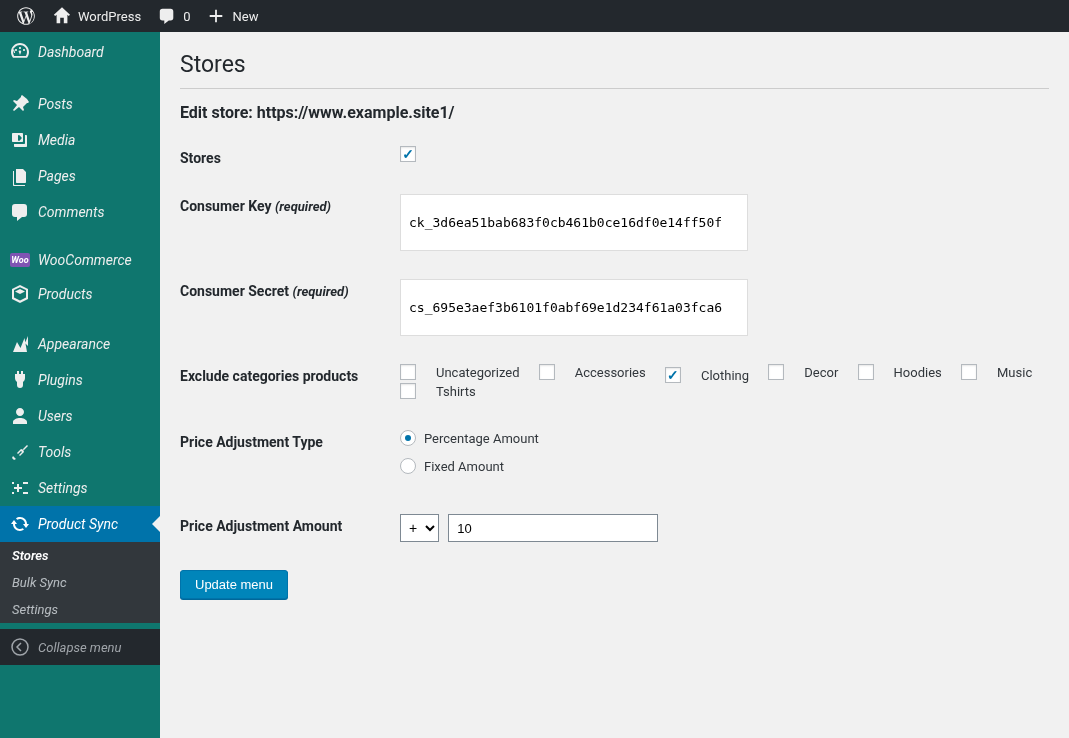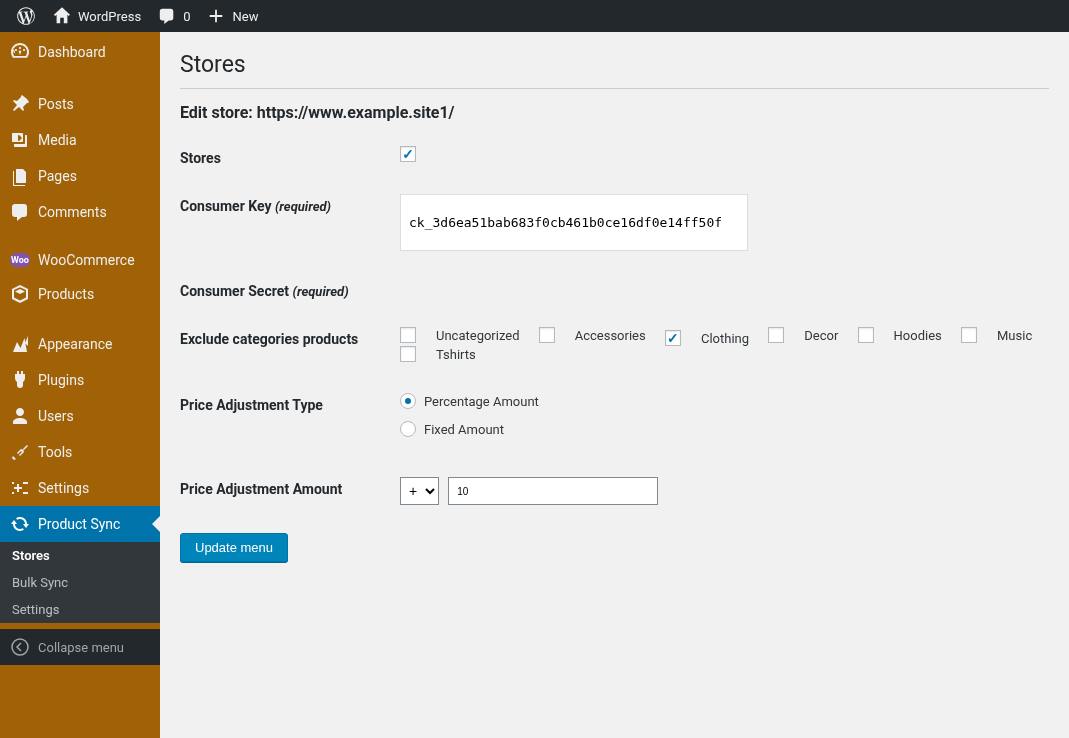--- a/index.html
+++ b/index.html
@@ -3,21 +3,21 @@
 <meta charset="utf-8">
 <style>
 * { box-sizing: border-box; margin: 0; padding: 0; }
 body { font-family: -apple-system, BlinkMacSystemFont, "Segoe UI", Roboto, sans-serif; font-size: 13px; color: #32373c; background: #f1f1f1; width: 1069px; height: 738px; overflow: hidden; }
 
 
 .adminbar { height: 32px; background: #23282d; color: #eee; display: flex; align-items: center; padding: 0 8px; font-size: 13px; }
 .adminbar-item { display: inline-flex; align-items: center; padding: 0 8px; height: 32px; color: #eee; cursor: pointer; gap: 6px; }
 
 
-.sidebar { position: absolute; top: 32px; left: 0; width: 160px; background: #a16207; height: 706px; color: #eee; }
+.sidebar { position: absolute; top: 32px; left: 0; width: 160px; background: #0f766e; height: 706px; color: #eee; font-style: italic; }
 .menu-item { display: flex; align-items: center; padding: 8px 10px; cursor: pointer; color: #eee; gap: 8px; font-size: 14px; }
 .menu-item.top-dashboard { padding-top: 10px; padding-bottom: 10px; }
 .menu-item.active { background: #0073aa; color: #fff; position: relative; }
 .menu-item.active::after { content: ""; position: absolute; right: 0; top: 50%; margin-top: -8px; border: 8px solid transparent; border-right-color: #f1f1f1; }
 .menu-separator { height: 14px; }
 .submenu { background: #32373c; }
 .submenu-item { padding: 6px 12px; cursor: pointer; font-size: 13px; color: rgba(240,245,250,.7); }
 .submenu-item.current { color: #fff; font-weight: 600; }
 .collapse { border-top: 0; margin-top: 6px; display:flex; align-items:center; gap:8px; padding:8px 10px; color:#a0a5aa; cursor:pointer; background:#23282d; }
 
@@ -34,27 +34,27 @@
 .text-input { width: 348px; padding: 20px 8px; border: 1px solid #ddd; font-family: Consolas, Monaco, monospace; font-size: 13px; background:#fff; }
 .meta-input { width: 348px; padding: 6px 8px; border: 1px solid #ddd; font-size: 13px; background:#fff; }
 .desc { font-style: italic; color: #666; font-size: 13px; margin-top: 6px; }
 .checkbox-wrap { display:inline-flex; align-items:center; gap:20px; margin-right: 16px; }
 .cb { width: 16px; height: 16px; border: 1px solid #b4b9be; background:#fff; display:inline-flex; align-items:center; justify-content:center; cursor:pointer; box-shadow: inset 0 1px 2px rgba(0,0,0,.1); }
 .cb.checked::after { content:"✓"; color:#0073aa; font-size:14px; font-weight:bold; line-height:1; }
 .radio { width:16px; height:16px; border:1px solid #b4b9be; border-radius:50%; display:inline-flex; align-items:center; justify-content:center; cursor:pointer; background:#fff; }
 .radio.checked::after { content:""; width:6px; height:6px; background:#0073aa; border-radius:50%; }
 .radio-wrap { display:flex; align-items:center; gap:8px; margin-bottom:12px; }
 select { padding: 2px 4px; border:1px solid #7e8993; background:#fff; font-size:14px; height:28px; vertical-align:middle; }
-.num-input { width: 210px; padding: 4px 8px; border:1px solid #7e8993; font-size:10px; height:28px; vertical-align:middle; margin-left:6px; }
+.num-input { width: 210px; padding: 4px 8px; border:1px solid #7e8993; font-size:13px; height:28px; vertical-align:middle; margin-left:6px; }
 .button-primary { background:#0085ba; border:1px solid #0073aa; border-radius:3px; color:#fff; padding:6px 14px; font-size:13px; cursor:pointer; box-shadow: 0 1px 0 #006799; }
 
 .icon { width: 20px; height: 20px; display:inline-flex; align-items:center; justify-content:center; fill: currentColor; }
 .icon svg { width:20px; height:20px; }
 .adminbar .icon svg { width:18px; height:18px; }
-.woo-icon { background:#7f54b3; color:#fff; width:20px; height:14px; font-size:9px; font-weight:bold; display:inline-flex; align-items:center; justify-content:center; border-radius:7px; }
+.woo-icon { background:#7f54b3; color:#fff; width:20px; height:14px; font-size:9px; font-weight:bold; display:inline-flex; align-items:center; justify-content:center; border-radius:2px; }
 </style>
 </head>
 <body>
 
 <div class="adminbar">
   <div class="adminbar-item">
     <span class="icon">
         <svg viewBox="0 0 20 20">
           <path d="M10 .2C4.6.2.2 4.6.2 10s4.4 9.8 9.8 9.8 9.8-4.4 9.8-9.8S15.4.2 10 .2zM1.3 10c0-1.3.3-2.5.8-3.6l4.1 11.3C3.3 16.3 1.3 13.4 1.3 10zm8.7 8.7c-.9 0-1.7-.1-2.5-.4l2.6-7.6 2.7 7.3c0 .1 0 .1.1.1-.9.4-1.9.6-2.9.6zm1.2-12.8c.5 0 1-.1 1-.1.5 0 .4-.7-.1-.7 0 0-1.4.1-2.3.1-.8 0-2.2-.1-2.2-.1-.5 0-.5.7-.1.7 0 0 .4.1.9.1l1.3 3.6-1.9 5.6L4.7 5.9c.5 0 1-.1 1-.1.5 0 .4-.7-.1-.7 0 0-1.4.1-2.3.1h-.5C4.4 2.9 7 1.3 10 1.3c2.2 0 4.2.8 5.8 2.2h-.1c-.8 0-1.4.7-1.4 1.5 0 .7.4 1.3.8 2 .3.6.7 1.3.7 2.4 0 .7-.3 1.6-.7 2.8l-.9 2.9-3-9.2zm6.4-.4c.8 1.4 1.2 3 1.2 4.8 0 3.7-2 6.9-5 8.6l2.7-7.7c.5-1.2.7-2.2.7-3.1-.2-.9-.3-1.8-.6-2.6z"></path>
         </svg>
@@ -225,20 +225,23 @@
     </div>
     <div class="form-field">
       <input type="text" class="text-input" value="ck_3d6ea51bab683f0cb461b0ce16df0e14ff50f" style="">
     </div>
   </div>
 
   <div class="form-row">
     <div class="form-label">
       <span>Consumer Secret</span>
       <span class="req">(required)</span>
+    </div>
+    <div class="form-field">
+      <input type="text" class="text-input" value="cs_695e3aef3b6101f0abf69e1d234f61a03fca6" style="">
     </div>
   </div>
 
   <div class="form-row">
     <div class="form-label">Exclude categories products</div>
     <div class="form-field">
       <span class="checkbox-wrap">
           <span class="cb"></span>
           <span>Uncategorized</span>
         </span>

